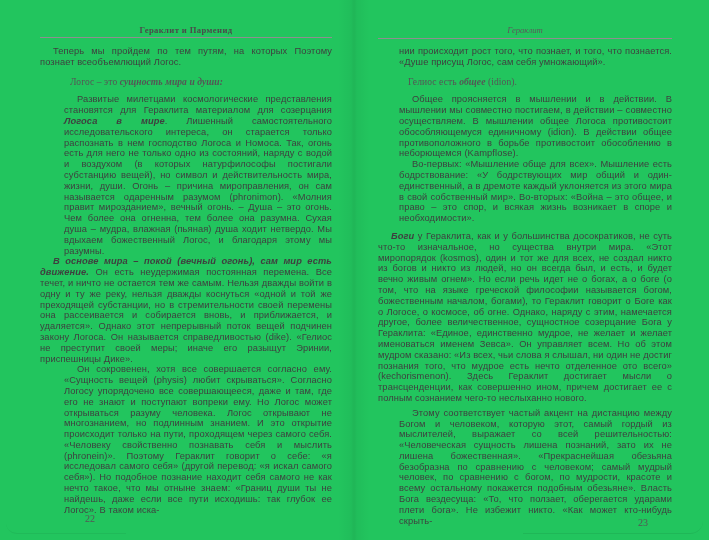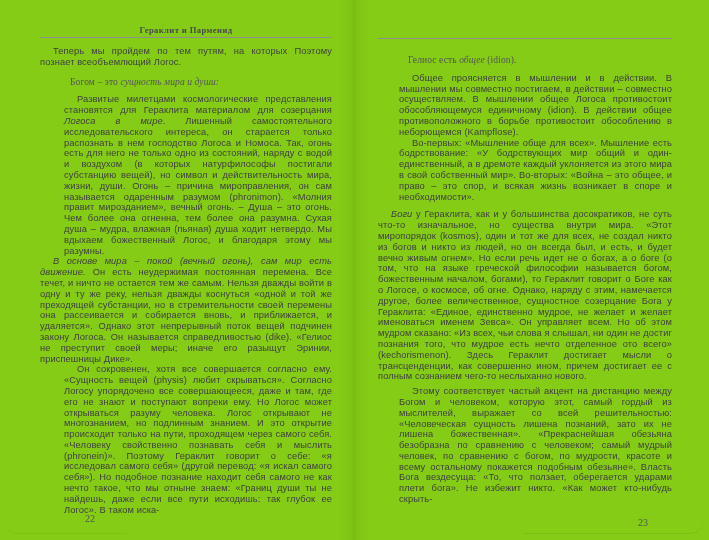--- a/index.html
+++ b/index.html
@@ -3,21 +3,21 @@
 <meta charset="utf-8">
 <style>
   html,body{margin:0;padding:0;}
   body{
     width:709px;height:540px;
     background:#f4f4f2;
     font-family:"Liberation Sans", sans-serif;
   }
   .spread{
     position:relative;width:709px;height:540px;
-    background:#84cc16;overflow:hidden;
+    background:#22c55e;overflow:hidden;
     color:#3f3f3f;
   }
   .page{position:absolute;top:0;height:100%;}
   .page.left{left:40px;width:292px;}
   .page.right{left:378px;width:294px;}
 
   .pg-header{
     position:absolute;top:25px;left:0;right:0;
     text-align:center;
     font-family:"Liberation Serif", serif;
@@ -34,21 +34,21 @@
     text-align:justify;
     letter-spacing:0.1px;
   }
   p.block{margin:0;text-indent:13px;}
   p.heading{
     font-family:"Liberation Serif", serif;
     color:#555;font-size:9.5px;
     margin:9px 0 7px 30px;text-indent:0;
     text-align:left;
   }
-  .it{font-style:italic;}
+  .it{font-style:italic;font-weight:bold;}
   .left p.ind{margin-left:24px;}
   .right p.ind{margin-left:21px;}
   p.nofi{text-indent:0;}
 
   .pagenum{
     position:absolute;
     font-family:"Liberation Serif", serif;
     font-size:10px;color:#555;
   }
   .left .pagenum{left:45px;bottom:16px;}
@@ -72,31 +72,33 @@
 </head>
 <body>
 
 <div class="spread">
 
   <div class="page left">
     <div class="pg-header">Гераклит и Парменид</div>
     <div class="rule"></div>
     <div class="text-col">
         <p class="block para"><span>Теперь мы пройдем по тем путям, на которых Поэтому познает всеобъемлющий Логос.</span></p>
-        <p class="block heading"><span>Богом – это </span><span class="it">сущность мира и души:</span></p>
+        <p class="block heading"><span>Логос – это </span><span class="it">сущность мира и души:</span></p>
         <p class="block para ind"><span>Развитые милетцами космологические представления становятся для Гераклита материалом для созерцания </span><span class="it">Логоса в мире</span><span>. Лишенный самостоятельного исследовательского интереса, он старается только распознать в нем господство Логоса и Номоса. Так, огонь есть для него не только одно из состояний, наряду с водой и воздухом (в которых натурфилософы постигали субстанцию вещей), но символ и действительность мира, жизни, души. Огонь – причина мироправления, он сам называется одаренным разумом (phronimon). «Молния правит мирозданием», вечный огонь. – Душа – это огонь. Чем более она огненна, тем более она разумна. Сухая душа – мудра, влажная (пьяная) душа ходит нетвердо. Мы вдыхаем божественный Логос, и благодаря этому мы разумны.</span></p>
         <p class="block para"><span class="it">В основе мира – покой (вечный огонь), сам мир есть движение.</span><span> Он есть неудержимая постоянная перемена. Все течет, и ничто не остается тем же самым. Нельзя дважды войти в одну и ту же реку, нельзя дважды коснуться «одной и той же преходящей субстанции, но в стремительности своей перемены она рассеивается и собирается вновь, и приближается, и удаляется». Однако этот непрерывный поток вещей подчинен закону Логоса. Он называется справедливостью (dike). «Гелиос не преступит своей меры; иначе его разыщут Эринии, приспешницы Дике».</span></p>
         <p class="block para ind"><span>Он сокровенен, хотя все совершается согласно ему. «Сущность вещей (physis) любит скрываться». Согласно Логосу упорядочено все совершающееся, даже и там, где его не знают и поступают вопреки ему. Но Логос может открываться разуму человека. Логос открывают не многознанием, но подлинным знанием. И это открытие происходит только на пути, проходящем через самого себя. «Человеку свойственно познавать себя и мыслить (phronein)». Поэтому Гераклит говорит о себе: «я исследовал самого себя» (другой перевод: «я искал самого себя»). Но подобное познание находит себя самого не как нечто такое, что мы отныне знаем: «Границ души ты не найдешь, даже если все пути исходишь: так глубок ее Логос». В таком иска-</span></p>
       </div>
     <div class="pagenum">22</div>
   </div>
 
   <div class="page right">
+    <div class="pg-header">Гераклит</div>
     <div class="rule"></div>
     <div class="text-col">
+        <p class="block para ind nofi"><span>нии происходит рост того, что познает, и того, что познается. «Душе присущ Логос, сам себя умножающий».</span></p>
         <p class="block heading"><span>Гелиос есть </span><span class="it">общее</span><span> (idion).</span></p>
         <p class="block para ind"><span>Общее проясняется в мышлении и в действии. В мышлении мы совместно постигаем, в действии – совместно осуществляем. В мышлении общее Логоса противостоит обособляющемуся единичному (idion). В действии общее противоположного в борьбе противостоит обособлению в неборющемся (Kampflose).</span></p>
         <p class="block para ind"><span>Во-первых: «Мышление обще для всех». Мышление есть бодрствование: «У бодрствующих мир общий и один-единственный, а в дремоте каждый уклоняется из этого мира в свой собственный мир». Во-вторых: «Война – это общее, и право – это спор, и всякая жизнь возникает в споре и необходимости».</span></p>
         <p class="block para" style="margin-top: 7px;"><span class="it">Боги</span><span> у Гераклита, как и у большинства досократиков, не суть что-то изначальное, но существа внутри мира. «Этот миропорядок (kosmos), один и тот же для всех, не создал никто из богов и никто из людей, но он всегда был, и есть, и будет вечно живым огнем». Но если речь идет не о богах, а о боге (о том, что на языке греческой философии называется богом, божественным началом, богами), то Гераклит говорит о Боге как о Логосе, о космосе, об огне. Однако, наряду с этим, намечается другое, более величественное, сущностное созерцание Бога у Гераклита: «Единое, единственно мудрое, не желает и желает именоваться именем Зевса». Он управляет всем. Но об этом мудром сказано: «Из всех, чьи слова я слышал, ни один не достиг познания того, что мудрое есть нечто отделенное ото всего» (kechorismenon). Здесь Гераклит достигает мысли о трансценденции, как совершенно ином, причем достигает ее с полным сознанием чего-то неслыханно нового.</span></p>
         <p class="block para ind" style="margin-top: 4px;"><span>Этому соответствует частый акцент на дистанцию между Богом и человеком, которую этот, самый гордый из мыслителей, выражает со всей решительностью: «Человеческая сущность лишена познаний, зато их не лишена божественная». «Прекраснейшая обезьяна безобразна по сравнению с человеком; самый мудрый человек, по сравнению с богом, по мудрости, красоте и всему остальному покажется подобным обезьяне». Власть Бога вездесуща: «То, что ползает, оберегается ударами плети бога». Не избежит никто. «Как может кто-нибудь скрыть-</span></p>
       </div>
     <div class="pagenum">23</div>
   </div>
 
   <div class="gutter"></div>

